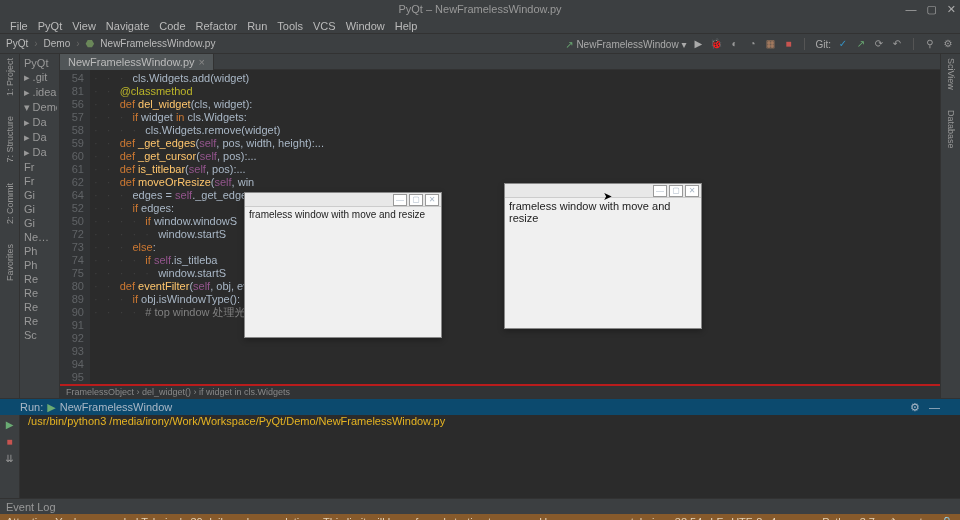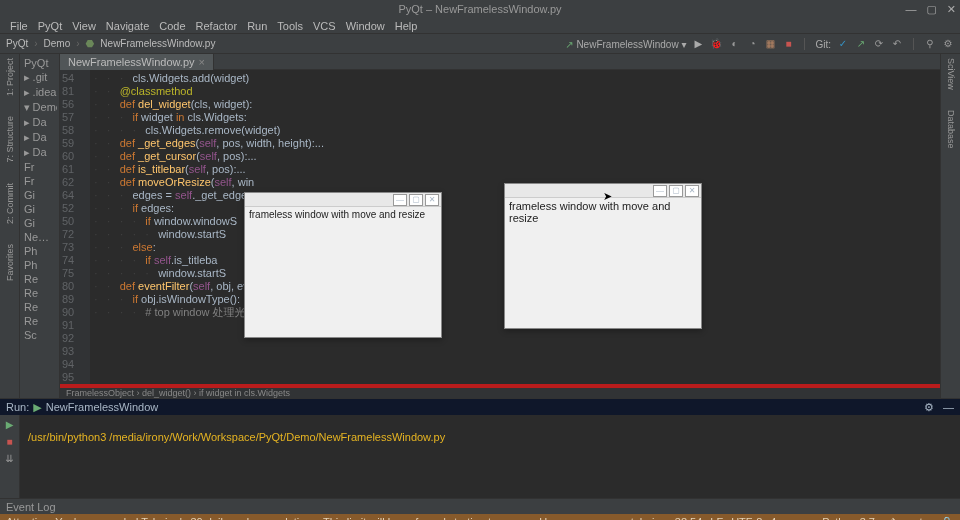--- a/index.html
+++ b/index.html
@@ -17,38 +17,38 @@
 .tb-icon{display:inline-flex;width:12px;height:12px;align-items:center;justify-content:center}
 .main{display:flex;height:344px}
 .gutter-left{width:20px;background:#3c3f41;border-right:1px solid #323232;display:flex;flex-direction:column;align-items:center;padding-top:4px;gap:20px}
 .gutter-left .vlabel{writing-mode:vertical-rl;transform:rotate(180deg);font-size:9px;color:#999;cursor:pointer}
 .project-tree{width:40px;background:#3c3f41;border-right:1px solid #323232;overflow:hidden;padding:2px;font-size:9px;color:#999}
 .tree-item{white-space:nowrap;padding:1px 2px;overflow:hidden;text-overflow:clip}
 .editor-area{flex:1;display:flex;flex-direction:column;background:#2b2b2b}
 .editor-tabs{height:16px;background:#3c3f41;display:flex;align-items:center;border-bottom:1px solid #323232}
 .editor-tab{padding:0 8px;height:16px;display:flex;align-items:center;font-size:10px;color:#bbb;background:#515658;border-right:1px solid #323232}
 .editor-body{flex:1;display:flex;overflow:hidden;position:relative}
-.line-numbers{width:30px;background:#313335;color:#606366;text-align:left;padding:2px 6px 2px 2px;font-family:monospace;font-size:10px;line-height:13px}
+.line-numbers{width:30px;background:#313335;color:#606366;text-align:right;padding:2px 6px 2px 2px;font-family:monospace;font-size:10px;line-height:13px}
 .code{flex:1;padding:2px 4px;font-family:monospace;font-size:10px;line-height:13px;white-space:pre;color:#a9b7c6;position:relative}
 .kw{color:#cc7832}
 .fn{color:#ffc66d}
 .dec{color:#bbb529}
 .self{color:#94558d}
 .cmt{color:#808080}
 .guide{color:#404040}
-.breadcrumb{height:14px;background:#313335;font-size:9px;color:#888;padding:0 6px;display:flex;align-items:center;border-top:4px solid #b91c1c}
+.breadcrumb{height:14px;background:#313335;font-size:9px;color:#888;padding:0 6px;display:flex;align-items:center;border-top:2px solid #b91c1c}
 .gutter-right{width:20px;background:#3c3f41;border-left:1px solid #323232;display:flex;flex-direction:column;align-items:center;padding-top:4px;gap:20px}
 .gutter-right .vlabel{writing-mode:vertical-rl;font-size:9px;color:#999;cursor:pointer}
 .run-panel{height:100px;background:#2b2b2b;border-top:1px solid #323232;display:flex;flex-direction:column}
-.run-header{height:16px;background:#0f172a;display:flex;align-items:center;justify-content:space-between;padding:0 6px;font-size:10px}
+.run-header{height:16px;background:#0c4a6e;display:flex;align-items:center;justify-content:space-between;padding:0 20px;font-size:10px}
 .run-header-left{display:flex;align-items:center;gap:4px}
 .run-body{flex:1;display:flex}
 .run-gutter{width:20px;background:#3c3f41;border-right:1px solid #323232;display:flex;flex-direction:column;align-items:center;padding:4px 0;gap:6px}
 .run-gutter span{font-size:10px;cursor:pointer}
-.run-output{flex:1;padding:16px 8px;font-family:monospace;font-size:10px;color:#bbb}
+.run-output{flex:1;padding:0 8px;font-family:monospace;font-size:10px;color:#bbb}
 .bottom-tool-row{height:16px;background:#3c3f41;border-top:1px solid #323232;display:flex;align-items:center;justify-content:space-between;padding:0 6px;font-size:9px;color:#999}
 .bottom-tool-row .left{display:flex;gap:12px}
 .bottom-tool-row .left span{cursor:pointer}
 .statusbar{height:16px;background:#875a2b;color:#e6d4b8;display:flex;align-items:center;padding:0 6px;font-size:9px;justify-content:space-between;white-space:nowrap;overflow:hidden}
 .statusbar .right{display:flex;gap:8px}
 .floating-win{position:absolute;background:#f0f0f0;border:1px solid #888;display:flex;flex-direction:column;box-shadow:0 2px 6px rgba(0,0,0,0.3)}
 .fw-titlebar{height:14px;background:#e8e8e8;display:flex;justify-content:flex-end;align-items:center;border-bottom:1px solid #ccc}
 .fw-btn{width:14px;height:12px;border:1px solid #999;background:#fff;display:flex;align-items:center;justify-content:center;font-size:8px;margin-right:2px;cursor:pointer}
 .fw-body{flex:1;padding:2px 4px;font-size:10px;color:#222}
 .sep{display:inline-block;width:1px;height:12px;background:#555;margin:0 4px;vertical-align:middle}

